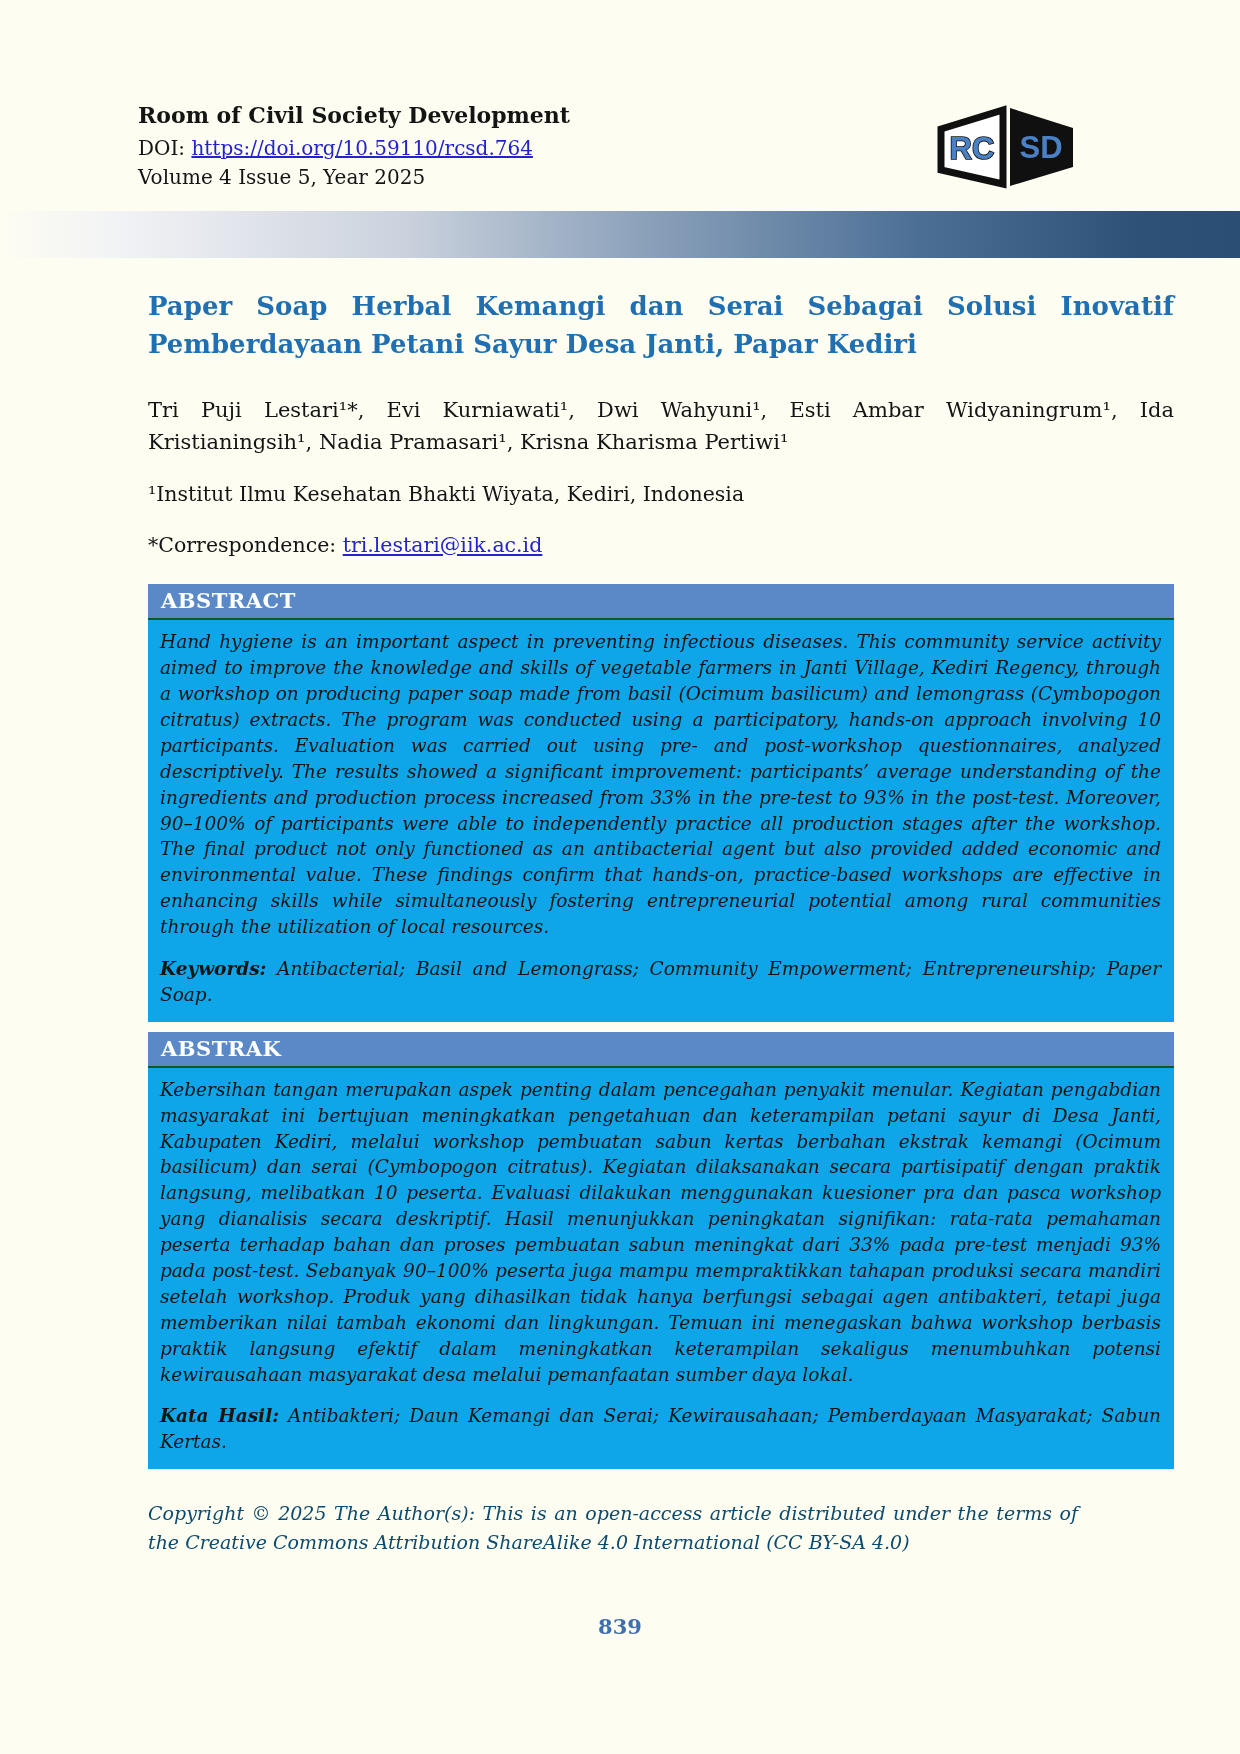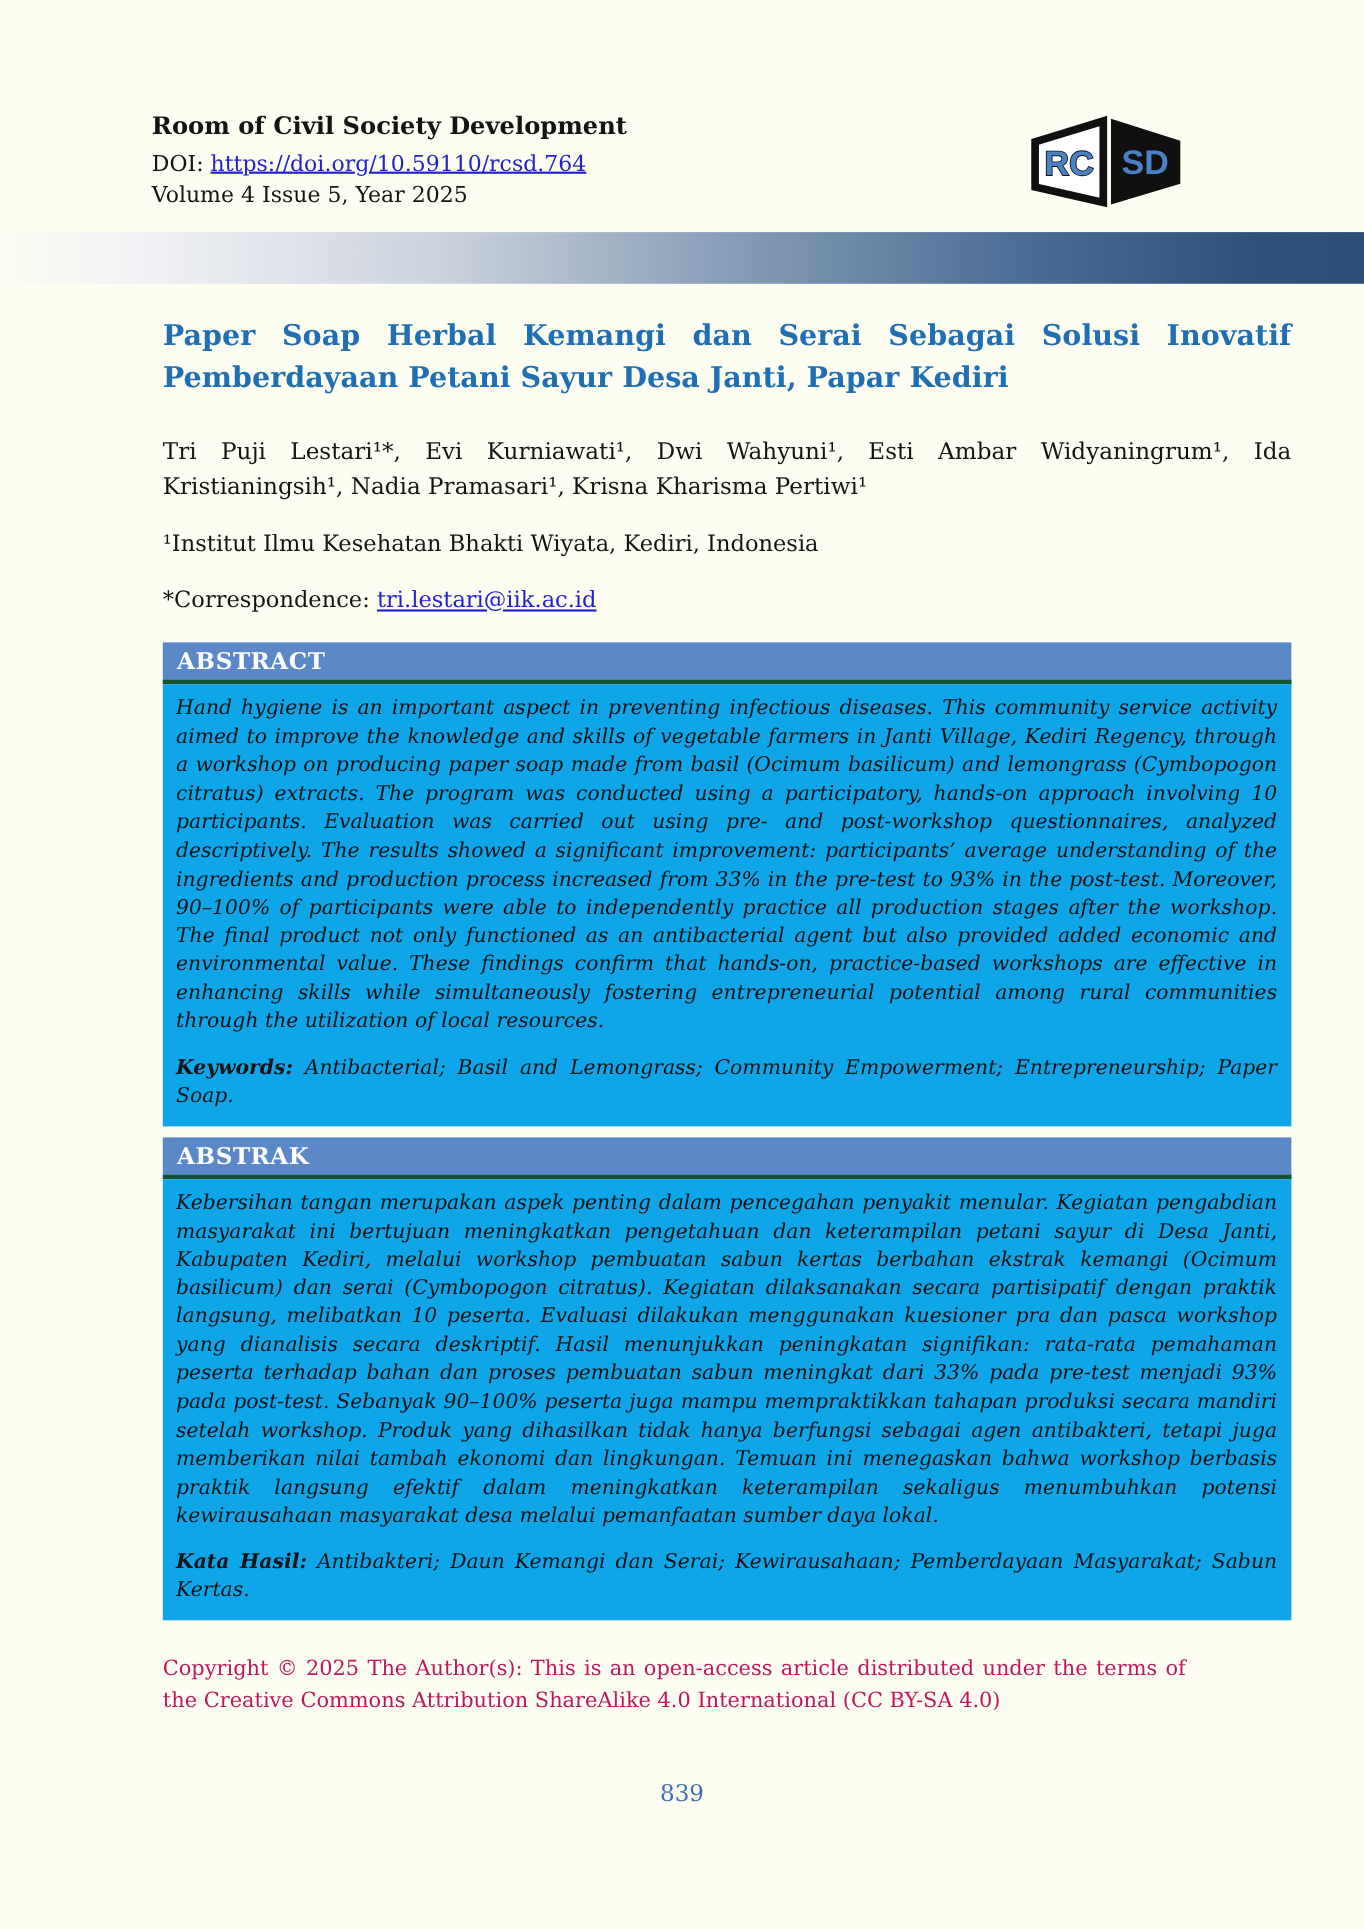--- a/index.html
+++ b/index.html
@@ -36,41 +36,41 @@
   .authors{
     margin-top:32px;font-size:21px;line-height:1.5;text-align:justify;
   }
   .affiliation{margin-top:22px;font-size:20.5px;line-height:1.45;}
   .correspondence{margin-top:12px;font-size:20.5px;line-height:1.45;}
   
   .section-block{margin-top:24px;}
   .section-block + .section-block{margin-top:10px;}
   .section-bar{
     background:#5b89c8;color:#ffffff;font-weight:bold;font-size:21px;
-    padding:4px 12px 5px 13px;border-bottom:4px solid #14532d;
+    padding:4px 12px 5px 13px;border-bottom:2px solid #14532d;
     letter-spacing:0.5px;
   }
   .section-body{
     background:#0ea5e9;
     padding:9px 13px 14px 12px;
     font-style:italic;font-size:18.5px;line-height:1.4;
     text-align:justify;
   }
   .section-body p{margin:0;}
   .kw{margin-top:16px !important;}
   .kw-label{font-weight:bold;}
   
   .copyright{
     margin:30px 162px 16px 148px;
-    color:#be185d;font-size:19px;line-height:1.5;
+    font-style:italic;color:#0c4a6e;font-size:19px;line-height:1.5;
     text-align:justify;
   }
   .page-number{
     margin-top:58px;text-align:center;
-    color:#3f6fae;font-weight:normal;font-size:21px;
+    color:#3f6fae;font-weight:bold;font-size:21px;
   }
 </style>
 </head>
 <body>
 
 <div class="page-header">
   <div class="journal-meta">
     <p class="journal-name">Room of Civil Society Development</p>
     <div><span>DOI: </span><a class="link" href="#">https://doi.org/10.59110/rcsd.764</a></div>
     <div>Volume 4 Issue 5, Year 2025</div>

